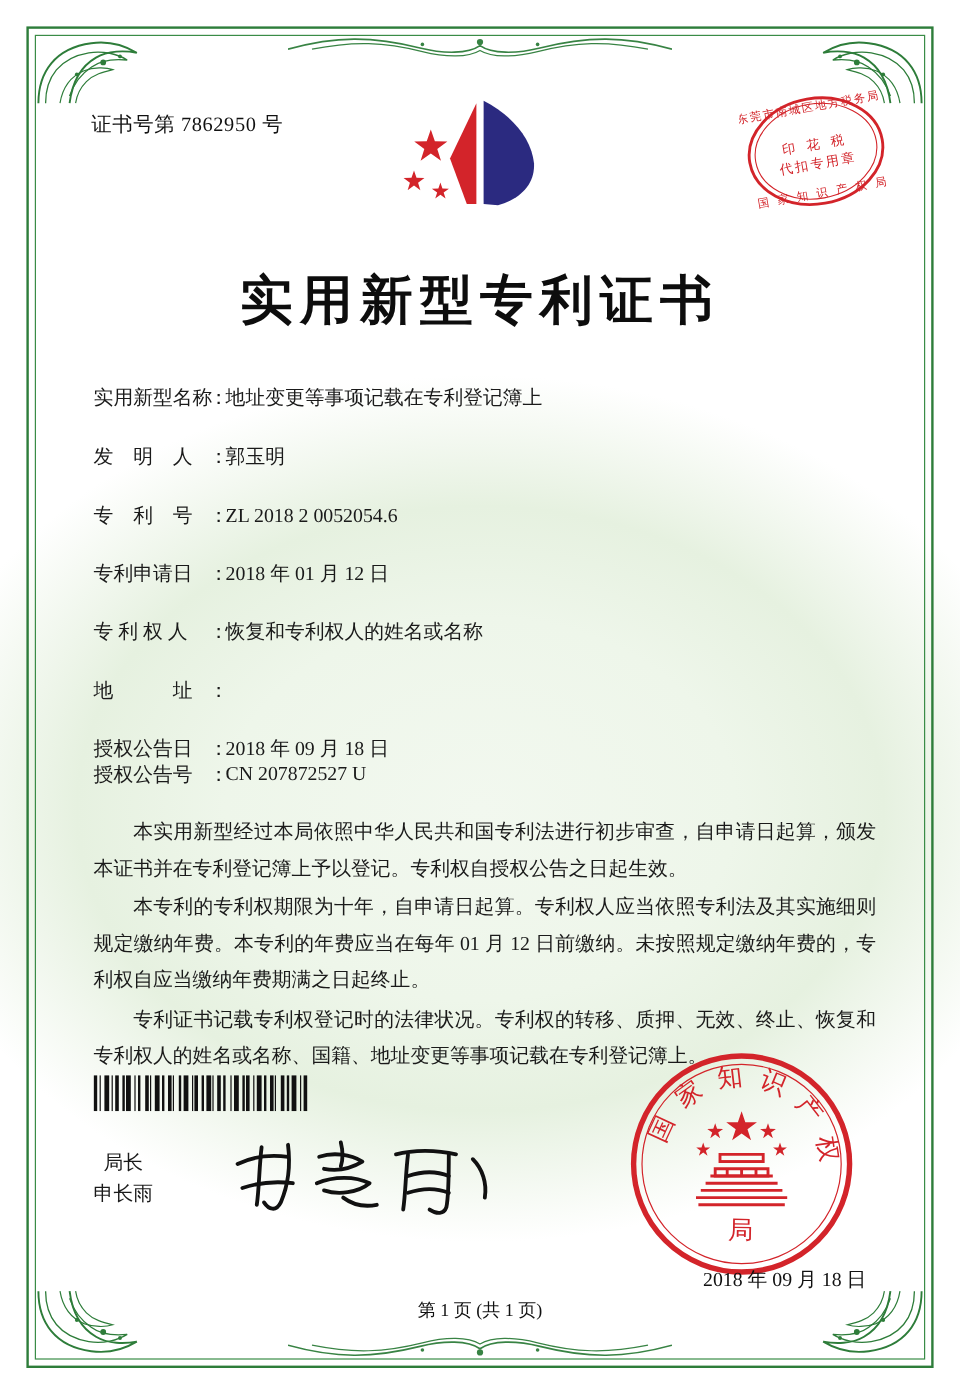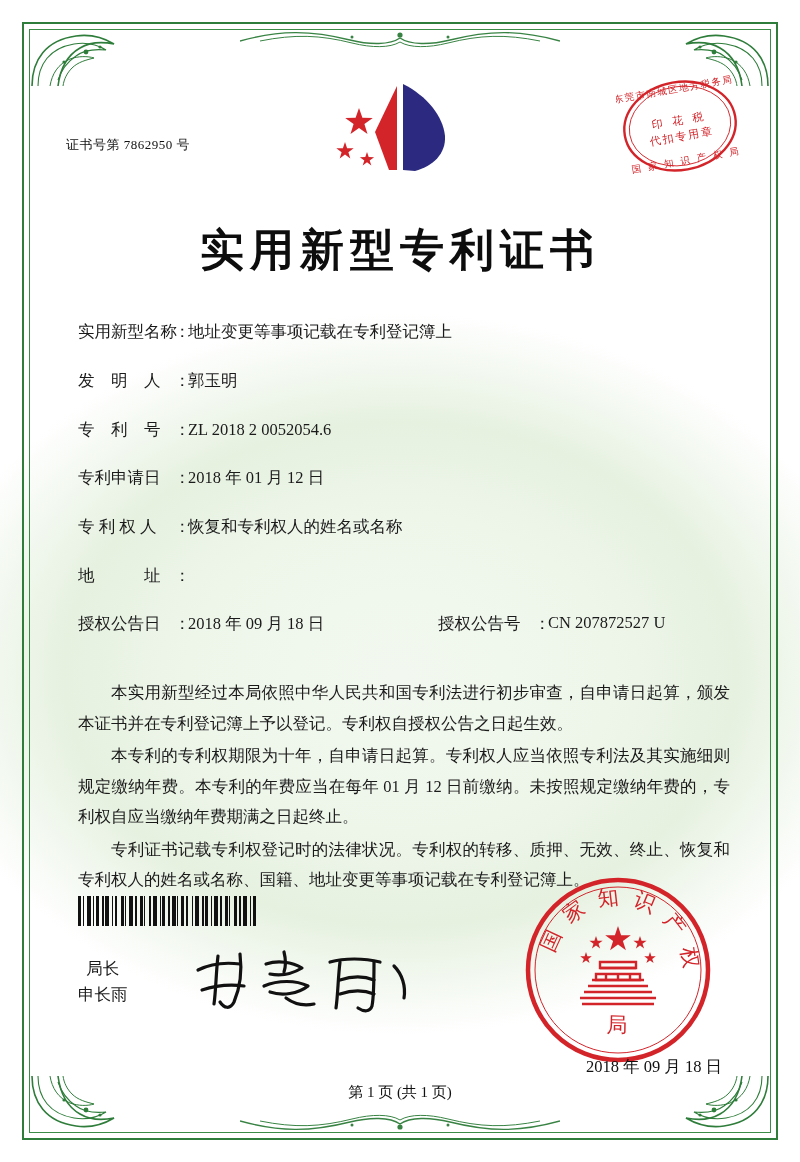--- a/index.html
+++ b/index.html
@@ -52,25 +52,24 @@
   .edge-flourish svg { width: 100%; height: 100%; display: block; }
 
   
   .content {
     position: absolute;
     left: 60px; top: 56px; right: 60px; bottom: 56px;
   }
 
   .cert-no {
     position: absolute;
-    left: 6px; top: 36px;
-    font-size: 13px;
+    left: 16px; top: 36px;
+    font-size: 17px;
     letter-spacing: .5px;
     color: #111;
-    margin-top: 44px;
   }
 
   
   .logo {
     position: absolute;
     left: 50%; top: 18px;
     transform: translateX(-50%);
     width: 170px; height: 105px;
   }
   .logo svg { width: 100%; height: 100%; display: block; }
@@ -112,20 +111,21 @@
     white-space: nowrap;
   }
   .field-colon { width: 14px; flex: none; }
   .field-value { flex: 1; }
 
   .row-two-col {
     display: flex;
     align-items: flex-start;
     margin-bottom: 4px;
     font-size: 16.5px;
+    flex-direction: column;
   }
   .row-two-col .col-a { width: 360px; flex: none; display: flex; }
   .row-two-col .col-b { flex: 1; display: flex; }
 
   .body-text {
     position: absolute;
     left: 18px; right: 10px; top: 622px;
     font-size: 16.5px;
     line-height: 1.85;
     text-align: justify;

